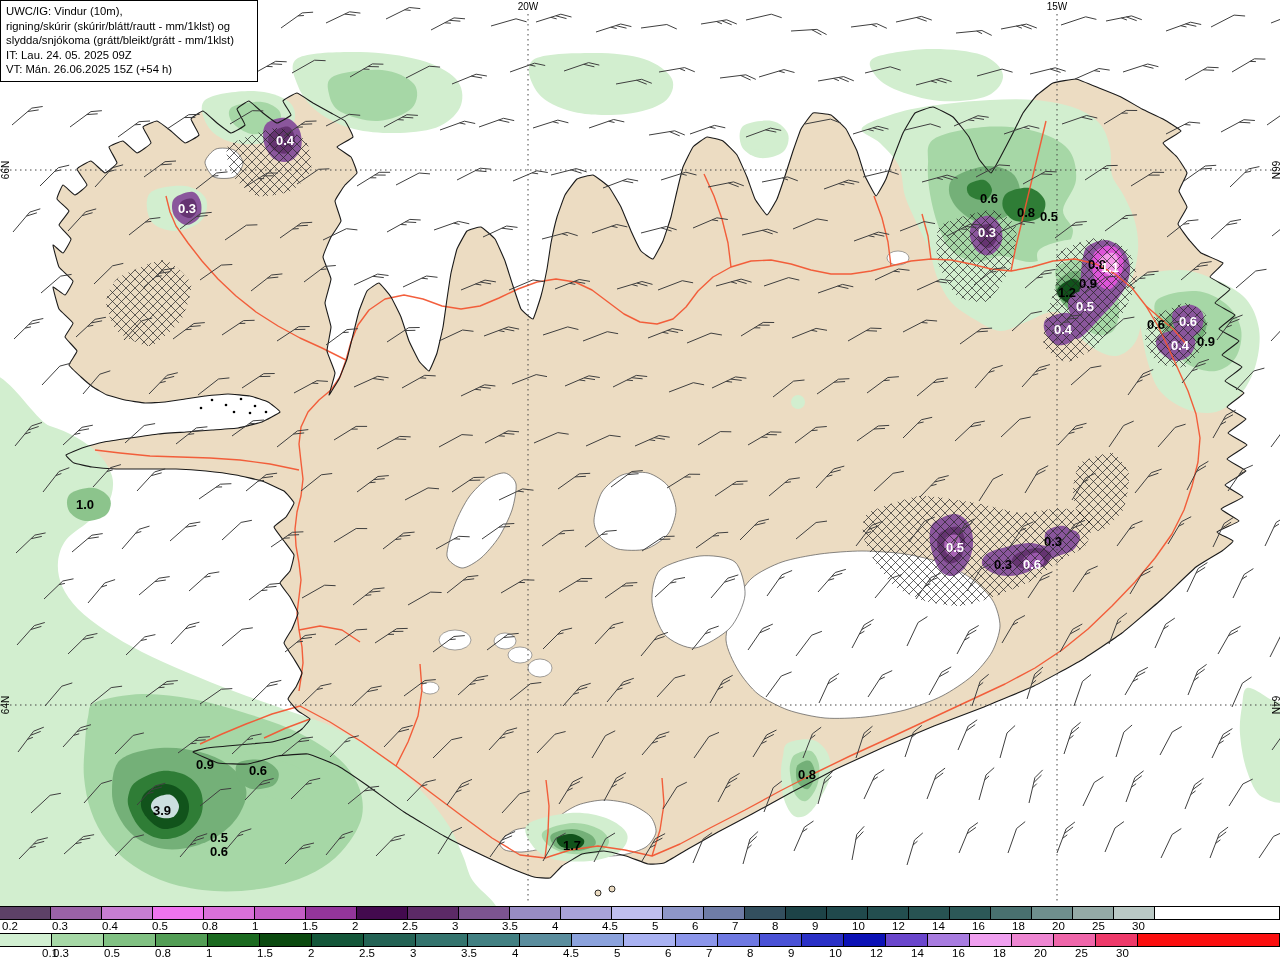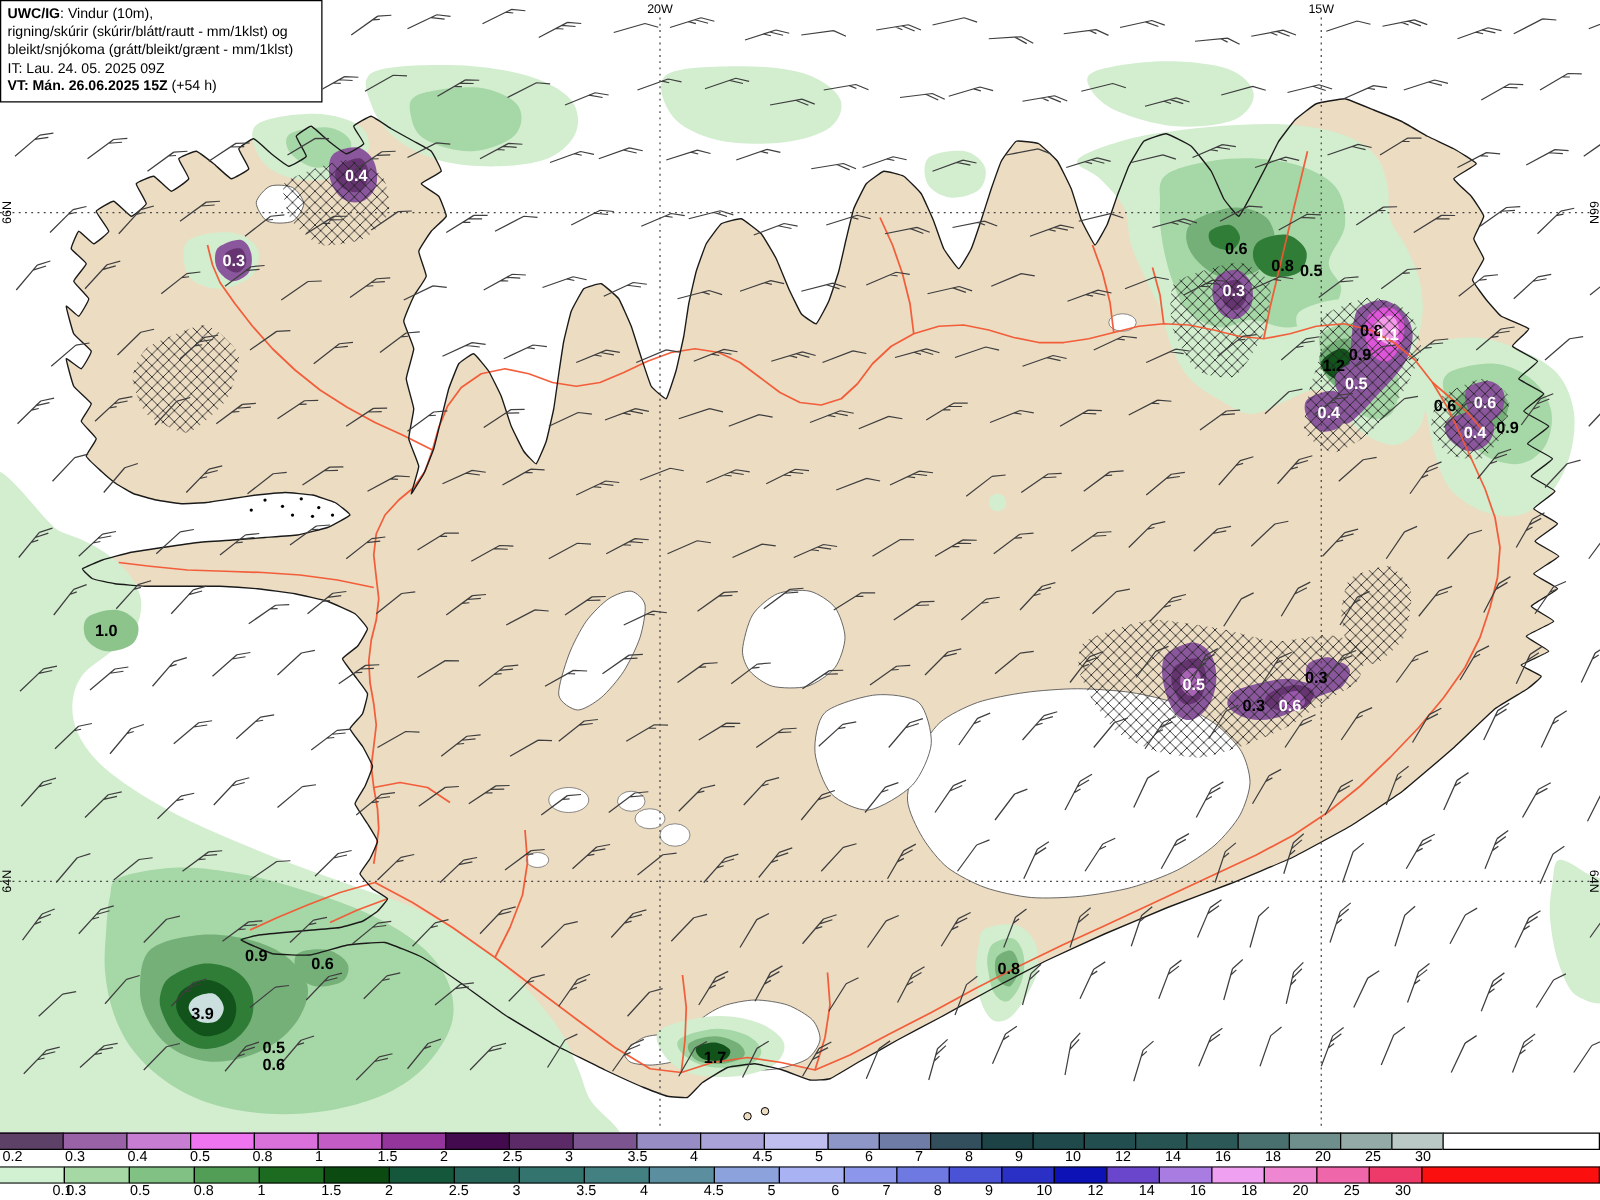--- a/index.html
+++ b/index.html
@@ -1,21 +1,21 @@
 <!DOCTYPE html>
 <html><head>
 <meta charset="utf-8">
 <style>
   html,body{margin:0;padding:0;background:#fff;}
   #stage{position:relative;width:1280px;height:960px;overflow:hidden;background:#fff;
          outline:1px solid #000;font-family:"Liberation Sans",sans-serif;}
   #map{position:absolute;left:0;top:0;}
   #title-box{position:absolute;left:0;top:0;width:246px;background:#fff;border:1px solid #000;
              padding:3px 5px 4px 5px;font-size:11.3px;line-height:14.6px;color:#000;z-index:30;}
-  #title-box b{font-weight:700;}
+  #title-box b{font-weight:400;}
   #legend{position:absolute;left:0;top:906px;width:1280px;height:54px;background:#fff;z-index:25;}
   .bar-row{display:flex;height:14px;}
   .bar-cell{height:12px;border:1px solid #000;margin-left:-1px;box-sizing:content-box;}
   .lab-row{position:relative;height:13px;background:#fff;}
   .lab{position:absolute;top:0;font-size:11.5px;color:#000;white-space:nowrap;text-align:center;}
   svg text{font-family:"Liberation Sans",sans-serif;}
   .mapval{font-weight:700;font-size:13px;}
   .coordlab{font-size:10px;fill:#000;}
 </style>
 </head>
@@ -191,21 +191,21 @@
         <text x="219" y="842" text-anchor="middle" class="mapval" fill="#000000">0.5</text>
         <text x="219" y="856" text-anchor="middle" class="mapval" fill="#000000">0.6</text>
         <text x="572" y="850" text-anchor="middle" class="mapval" fill="#000000">1.7</text>
         <text x="807" y="779" text-anchor="middle" class="mapval" fill="#000000">0.8</text>
       </g>
   </svg>
 
   <div id="title-box">
       <div><b>UWC/IG</b>: Vindur (10m),</div>
       <div>rigning/skúrir (skúrir/blátt/rautt - mm/1klst) og</div>
-      <div>bleikt/snjókoma (grátt/bleikt/grænt - mm/1klst)</div>
+      <div>slydda/snjókoma (grátt/bleikt/grátt - mm/1klst)</div>
       <div>IT: Lau. 24. 05. 2025 09Z</div>
       <div><b>VT: Mán. 26.06.2025 15Z</b> (+54 h)</div>
     </div>
 
   <div id="legend">
     <div class="bar-row" id="bar1">
         <div class="bar-cell" style="width: 50px; background: rgb(93, 65, 103);"></div>
         <div class="bar-cell" style="width: 50px; background: rgb(154, 98, 166);"></div>
         <div class="bar-cell" style="width: 50px; background: rgb(199, 126, 210);"></div>
         <div class="bar-cell" style="width: 50px; background: rgb(239, 116, 239);"></div>

